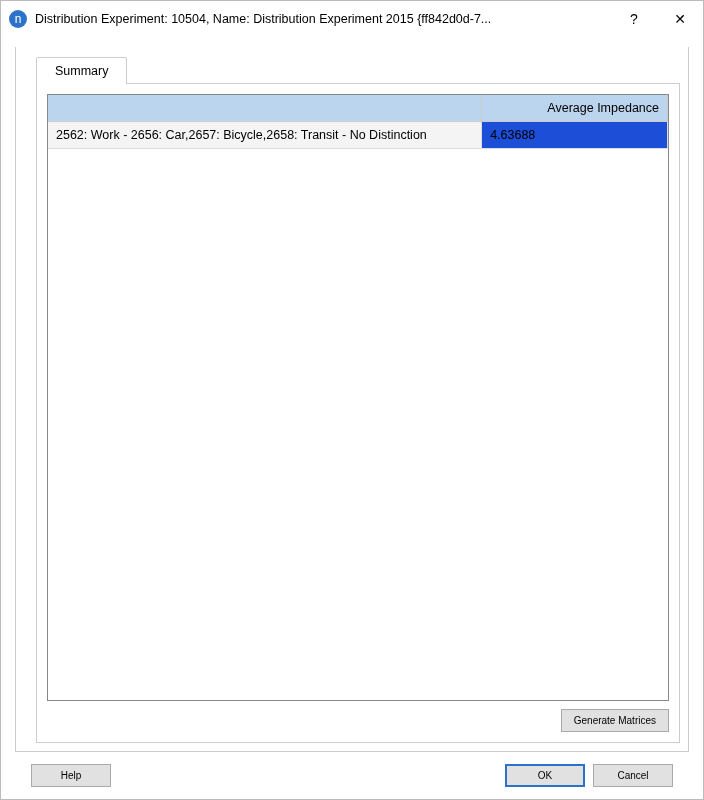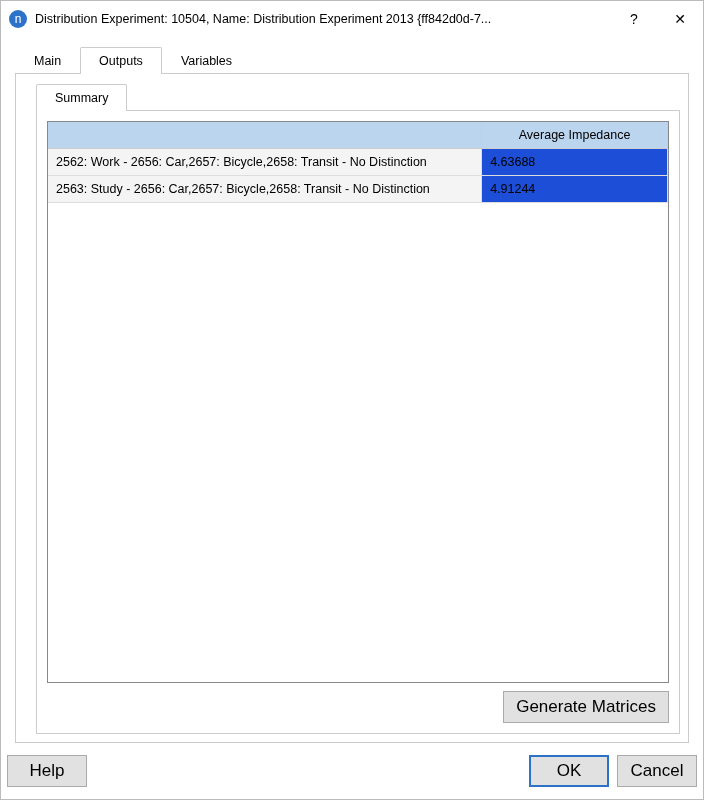--- a/index.html
+++ b/index.html
@@ -13,68 +13,59 @@
 .tabs1 { display: flex; border-bottom: 1px solid #ccc; }
 .tab1 { padding: 6px 18px; border: 1px solid transparent; border-bottom: none; margin-bottom: -1px; cursor: pointer; font-size: 12.5px; }
 .tab1.active { border-color: #ccc; background: #fff; border-radius: 2px 2px 0 0; }
 .panel1 { border: 1px solid #ccc; border-top: none; flex: 1; padding: 8px 8px 8px 20px; display: flex; flex-direction: column; }
 .tabs2 { display: flex; border-bottom: 1px solid #ccc; margin-top: 2px; }
 .tab2 { padding: 6px 18px; border: 1px solid transparent; border-bottom: none; margin-bottom: -1px; cursor: pointer; font-size: 12.5px; }
 .tab2.active { border-color: #ccc; background: #fff; border-radius: 2px 2px 0 0; }
 .panel2 { border: 1px solid #ccc; border-top: none; flex: 1; padding: 10px; display: flex; flex-direction: column; }
 .datatable { border: 1px solid #888; flex: 1; overflow: auto; background: #fff; }
 table { border-collapse: collapse; width: 100%; }
-th { background: #bcd5ee; text-align: center; font-weight: 400; padding: 6px 8px; border-right: 1px solid #ccc; border-bottom: 1px solid #ccc; font-size: 12.5px; }
+th { background: #bcd5ee; text-align: right; font-weight: 400; padding: 6px 8px; border-right: 1px solid #ccc; border-bottom: 1px solid #ccc; font-size: 12.5px; }
 th:first-child { width: 70%; }
 td { padding: 6px 8px; border-right: 1px solid #ddd; border-bottom: 1px solid #ddd; background: #f4f4f4; font-size: 12.5px; }
 td:last-child { background: #1d4ed8; }
 .btnrow { display: flex; justify-content: flex-end; padding-top: 8px; }
-.btn { padding: 5px 12px; background: #e1e1e1; border: 1px solid #aaa; cursor: pointer; font-size: 17px; min-width: 80px; text-align: center; }
-.footer { display: flex; padding: 12px 6px; gap: 8px; }
+.btn { padding: 5px 12px; background: #e1e1e1; border: 1px solid #aaa; cursor: pointer; font-size: 10px; min-width: 80px; text-align: center; }
+.footer { display: flex; padding: 12px 30px; gap: 8px; }
 .footer .spacer { flex: 1; }
 .btn.primary { border: 2px solid #2d72c9; padding: 4px 11px; text-align: center; }
 </style>
 </head>
 <body>
 
 <div class="window">
   <div class="titlebar">
     <div class="appicon">n</div>
-    <div class="title">Distribution Experiment: 10504, Name: Distribution Experiment 2013  {ff842d0d-7...</div>
+    <div class="title">Distribution Experiment: 10504, Name: Distribution Experiment 2015  {ff842d0d-7...</div>
     <div class="tb-btn">?</div>
     <div class="tb-btn">✕</div>
   </div>
 
   <div class="content">
-    <div class="tabs1">
-      <div class="tab1">Main</div>
-      <div class="tab1 active">Outputs</div>
-      <div class="tab1">Variables</div>
-    </div>
     <div class="panel1">
       <div class="tabs2">
         <div class="tab2 active">Summary</div>
       </div>
       <div class="panel2">
         <div class="datatable">
           <table>
             <thead>
               <tr>
                 <th></th>
                 <th>Average Impedance</th>
               </tr>
             </thead>
             <tbody>
               <tr>
                 <td>2562: Work - 2656: Car,2657: Bicycle,2658: Transit - No Distinction</td>
                 <td>4.63688</td>
-              </tr>
-              <tr>
-                <td>2563: Study - 2656: Car,2657: Bicycle,2658: Transit - No Distinction</td>
-                <td>4.91244</td>
               </tr>
             </tbody>
           </table>
         </div>
         <div class="btnrow">
           <div class="btn">Generate Matrices</div>
         </div>
       </div>
     </div>
   </div>

